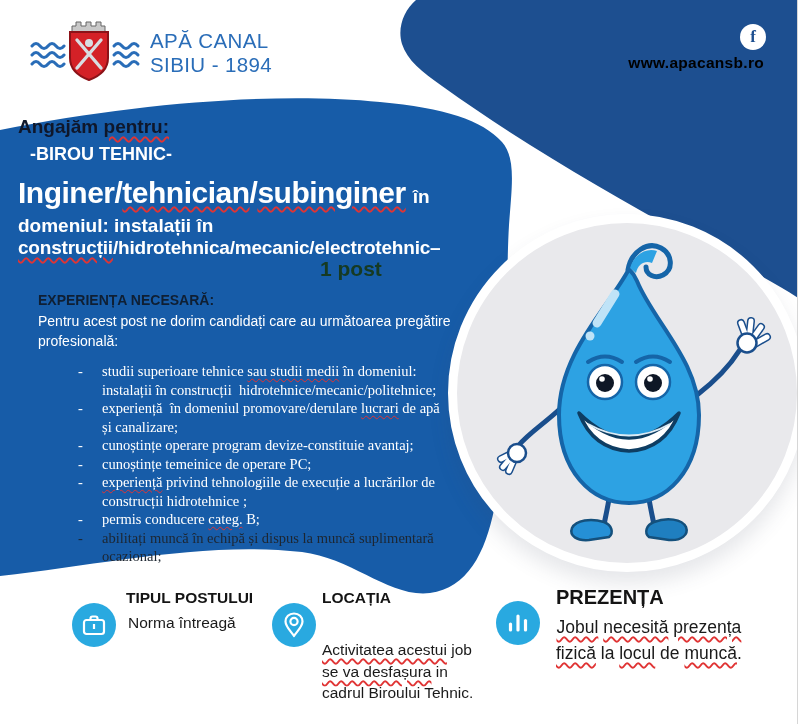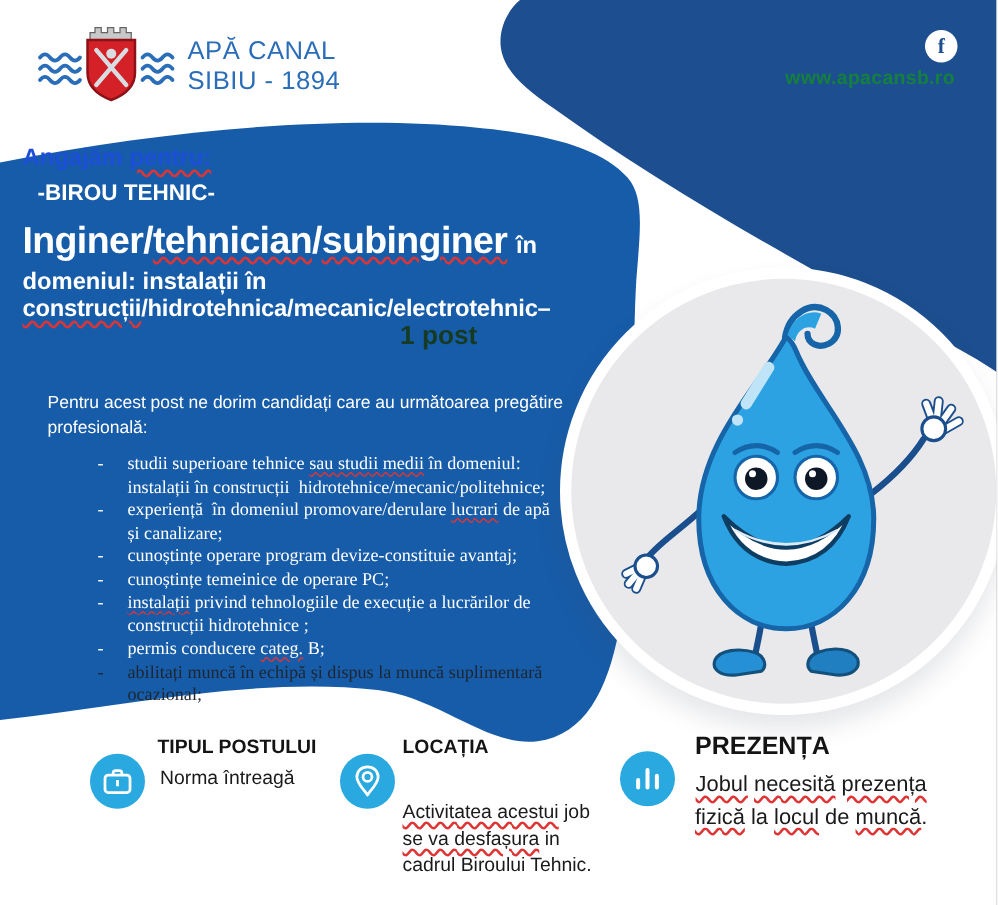--- a/index.html
+++ b/index.html
@@ -10,25 +10,25 @@
   }
   svg.decor { position:absolute; left:0; top:0; z-index:1; }
 
   
   .brand-svg { position:absolute; left:30px; top:16px; z-index:4; }
   .brand-text { position:absolute; left:150px; top:29px; z-index:4; color:#2a6db8;
     font-weight:normal; font-size:20.5px; line-height:24px; letter-spacing:0.4px; }
   .fb { position:absolute; left:740px; top:24px; width:26px; height:26px; border-radius:50%;
     background:#fff; color:#1d4f90; font-weight:bold; text-align:center; line-height:26px;
     font-size:17px; z-index:4; font-family:"Liberation Serif",serif; }
-  .site { position:absolute; right:33px; top:54px; color:#15803d; font-weight:bold;
+  .site { position:absolute; right:33px; top:54px; color:#000000; font-weight:bold;
     font-size:15.5px; letter-spacing:0.3px; z-index:4; }
 
   
-  .angajam { position:absolute; left:18px; top:116px; font-size:19px; font-weight:bold; color:#1d4ed8; z-index:5; }
+  .angajam { position:absolute; left:18px; top:116px; font-size:19px; font-weight:bold; color:#0f172a; z-index:5; }
   .birou   { position:absolute; left:30px; top:144px; font-size:18px; font-weight:bold; color:#fff; z-index:5; }
   .title1  { position:absolute; left:18px; top:176px; font-size:30px; font-weight:bold; color:#fff; z-index:5; letter-spacing:-0.5px; margin:0; }
   .title1 .suffix { font-size:19px; letter-spacing:0; margin-left:7px; }
   .title2  { position:absolute; left:18px; top:215px; font-size:19px; font-weight:bold; color:#fff; z-index:5; }
   .title3  { position:absolute; left:18px; top:237px; font-size:19px; font-weight:bold; color:#fff; z-index:5; letter-spacing:-0.2px; }
   .posts   { position:absolute; left:320px; top:257px; font-size:21px; font-weight:bold; color:#163a22; z-index:5; }
 
   
   .req-head  { position:absolute; left:38px; top:292px; font-size:14px; font-weight:bold; color:#0f1f33; z-index:5; }
   .req-intro { position:absolute; left:38px; top:311px; width:500px; font-size:14px; color:#fff;
@@ -105,30 +105,31 @@
   </div>
   <div class="site">www.apacansb.ro</div>
 
   <div class="angajam"><span>Angajăm </span><span class="sq">pentru:</span></div>
   <div class="birou">-BIROU TEHNIC-</div>
   <h1 class="title1"><span><span>Inginer/</span><span class="sq">tehnician</span><span>/</span><span class="sq">subinginer</span></span><span class="suffix">în</span></h1>
   <div class="title2">domeniul: instalații în</div>
   <div class="title3"><span class="sq">construcții</span><span>/hidrotehnica/mecanic/electrotehnic–</span></div>
   <div class="posts">1 post</div>
 
+  <div class="req-head">EXPERIENȚA NECESARĂ:</div>
   <div class="req-intro">Pentru acest post ne dorim candidați care au următoarea pregătire
 profesională:</div>
   <ul class="req-list">
     <li><span>studii superioare tehnice </span><span class="sq">sau studii medii</span><span> în domeniul:
 instalații în construcții  hidrotehnice/mecanic/politehnice;</span></li>
     <li><span>experiență  în domeniul promovare/derulare </span><span class="sq">lucrari</span><span> de apă
 și canalizare;</span></li>
     <li><span>cunoștințe operare program devize-constituie avantaj;</span></li>
     <li><span>cunoștințe temeinice de operare PC;</span></li>
-    <li><span class="sq">instalații</span><span> privind tehnologiile de execuție a lucrărilor de
+    <li><span class="sq">experiență</span><span> privind tehnologiile de execuție a lucrărilor de
 construcții hidrotehnice ;</span></li>
     <li><span>permis conducere </span><span class="sq">categ.</span><span> B;</span></li>
     <li><span>abilitați muncă în echipă și dispus la muncă suplimentară
 ocazional;</span></li>
   </ul>
 
   <div class="circle">
     <svg class="mascot" width="340" height="340" viewBox="0 0 340 340">
 
       <path d="M104,185 C88,200 72,210 62,222" fill="none" stroke="#1a4e8c" stroke-width="5" stroke-linecap="round"></path>

